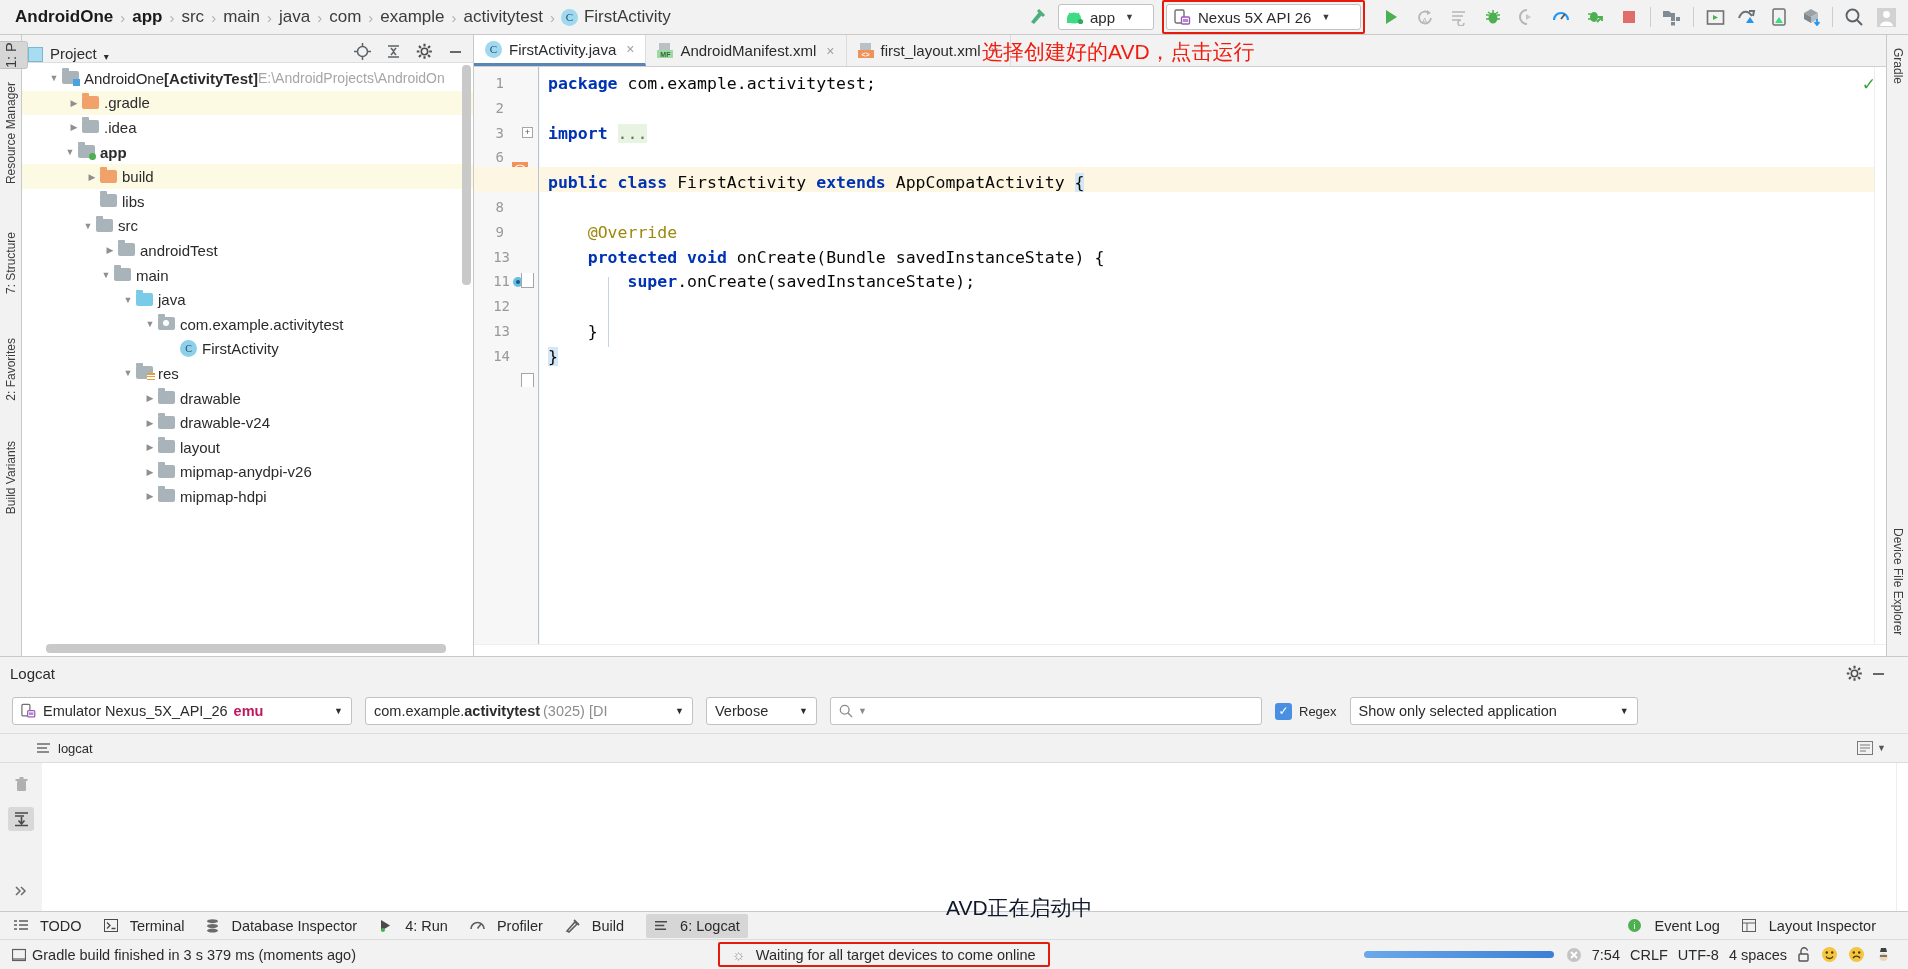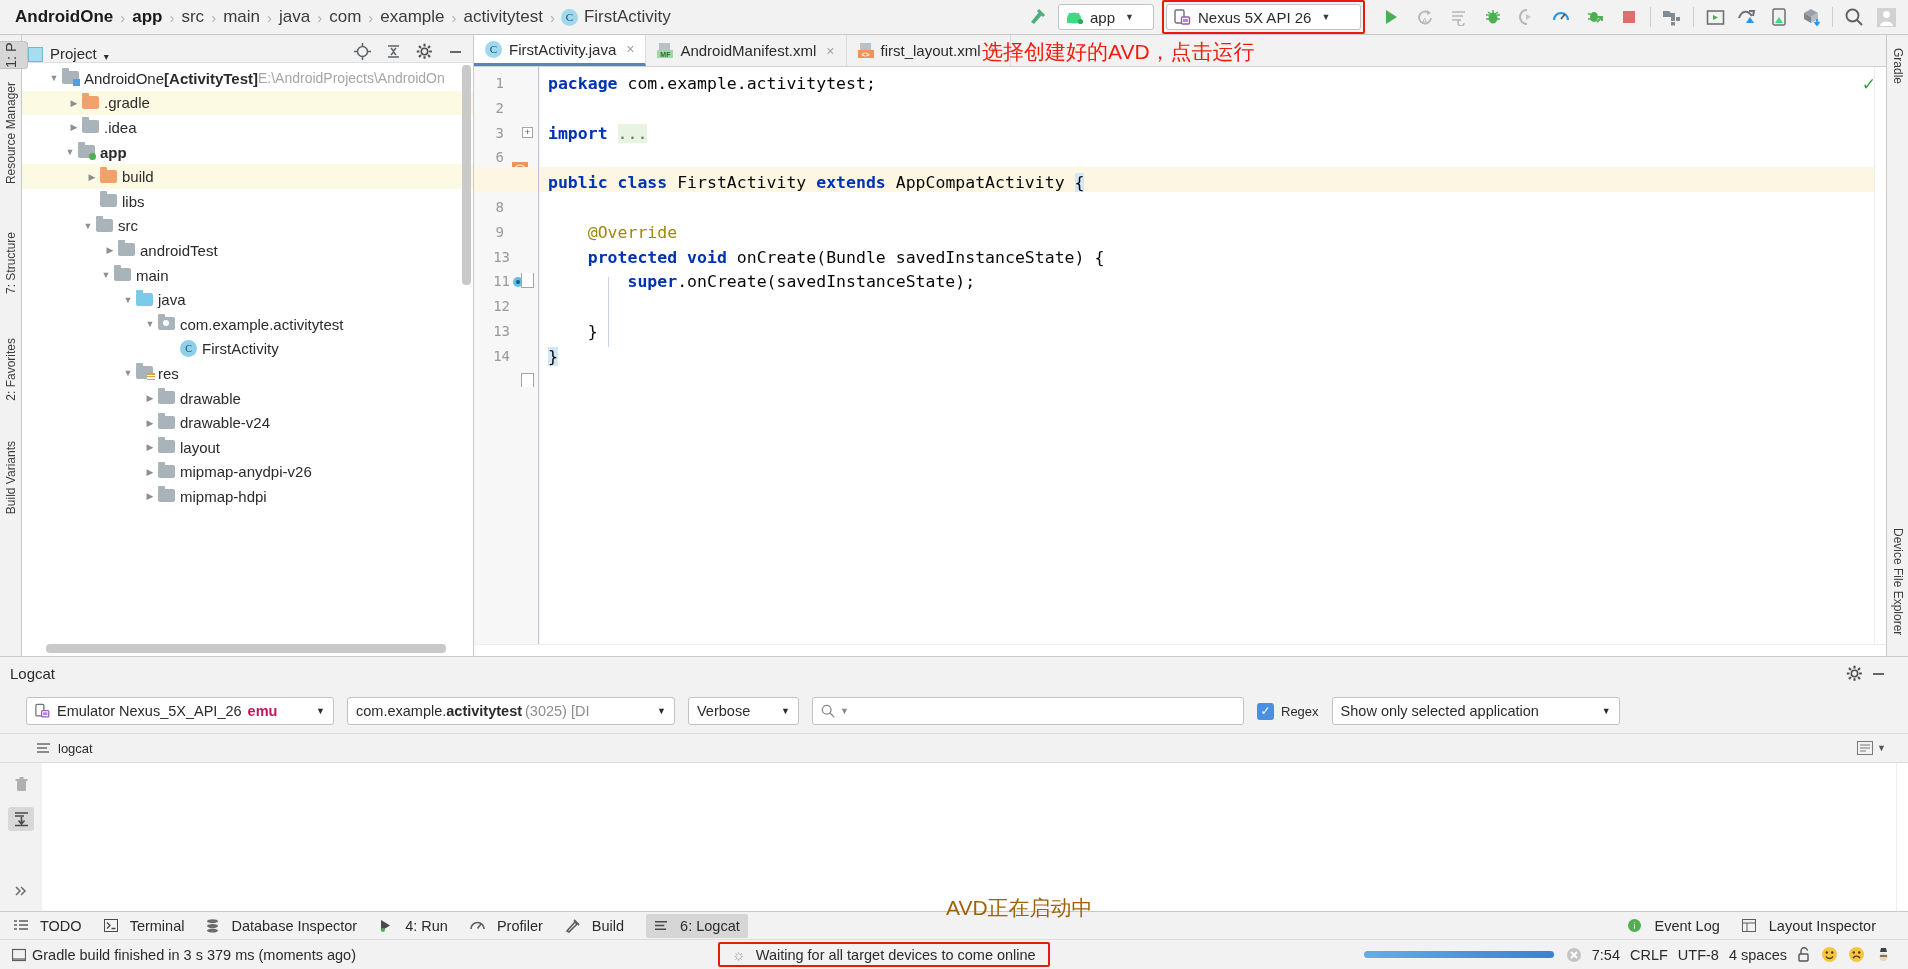--- a/index.html
+++ b/index.html
@@ -169,21 +169,21 @@
                font-size:14.5px; position:relative;}
   .bb { display:flex; align-items:center; gap:12px; white-space:nowrap; }
   .bb.act { background:#d6d6d6; padding:4px 8px; border-radius:2px;}
   .statusbar { height:30px; flex:0 0 30px; display:flex; align-items:center; gap:10px;
                padding:0 12px; background:#f2f2f2; border-top:1px solid #dcdcdc;
                font-size:14.5px; position:relative;}
   .sbi { display:flex; align-items:center; gap:6px; white-space:nowrap; }
   .progress { width:190px; height:7px; border-radius:4px;
               background:linear-gradient(90deg,#6aa9e9,#3d7fd4); }
 
-  .annot2 { position:absolute; color:#a16207; font-size:21px; white-space:nowrap; }
+  .annot2 { position:absolute; color:#0f172a; font-size:21px; white-space:nowrap; }
 
   svg { display:block; }
   .spinner { color:#9b9b9b; font-size:15px; }
 </style>
 </head>
 <body>
 
 <div class="app">
 
   <div class="topbar">
@@ -687,21 +687,21 @@
           </svg>
       </span>
       <span class="pbtn" style="margin-right:8px">
         <svg width="17" height="17" viewBox="0 0 17 17">
             <path d="M3 9h11" stroke="#4e4e4e" stroke-width="1.7"></path>
           </svg>
       </span>
     </div>
 
     <div class="lc-toolbar">
-      <span class="sel" style="width:308px;margin-left:16px">
+      <span class="sel" style="width:340px;margin-left:2px">
         <svg width="16" height="16" viewBox="0 0 18 17">
             <rect x="1" y="1" width="9" height="13" rx="1.4" fill="none" stroke="#707070" stroke-width="1.4"></rect>
             <rect x="7.5" y="8" width="8" height="7" rx="1" fill="#fff" stroke="#9b59b6" stroke-width="1.4"></rect>
             <rect x="9" y="10" width="5" height="3" fill="#b884d6"></rect>
           </svg>
         <span>Emulator Nexus_5X_API_26</span>
         <span style="color:#be185d;font-weight:bold">emu</span>
         <span class="carat">▼</span>
       </span>
 

